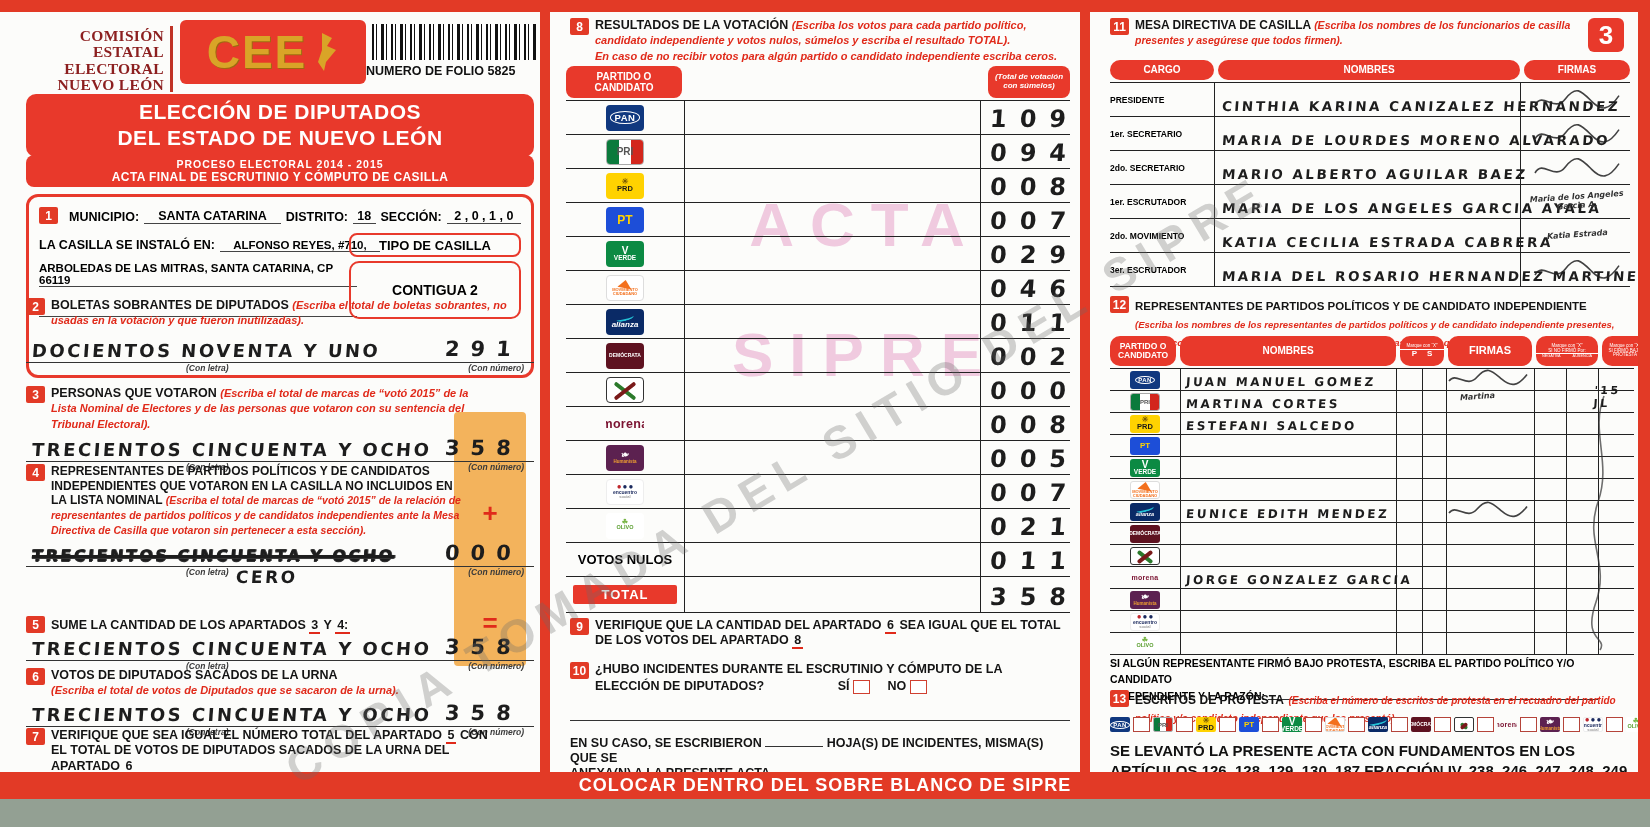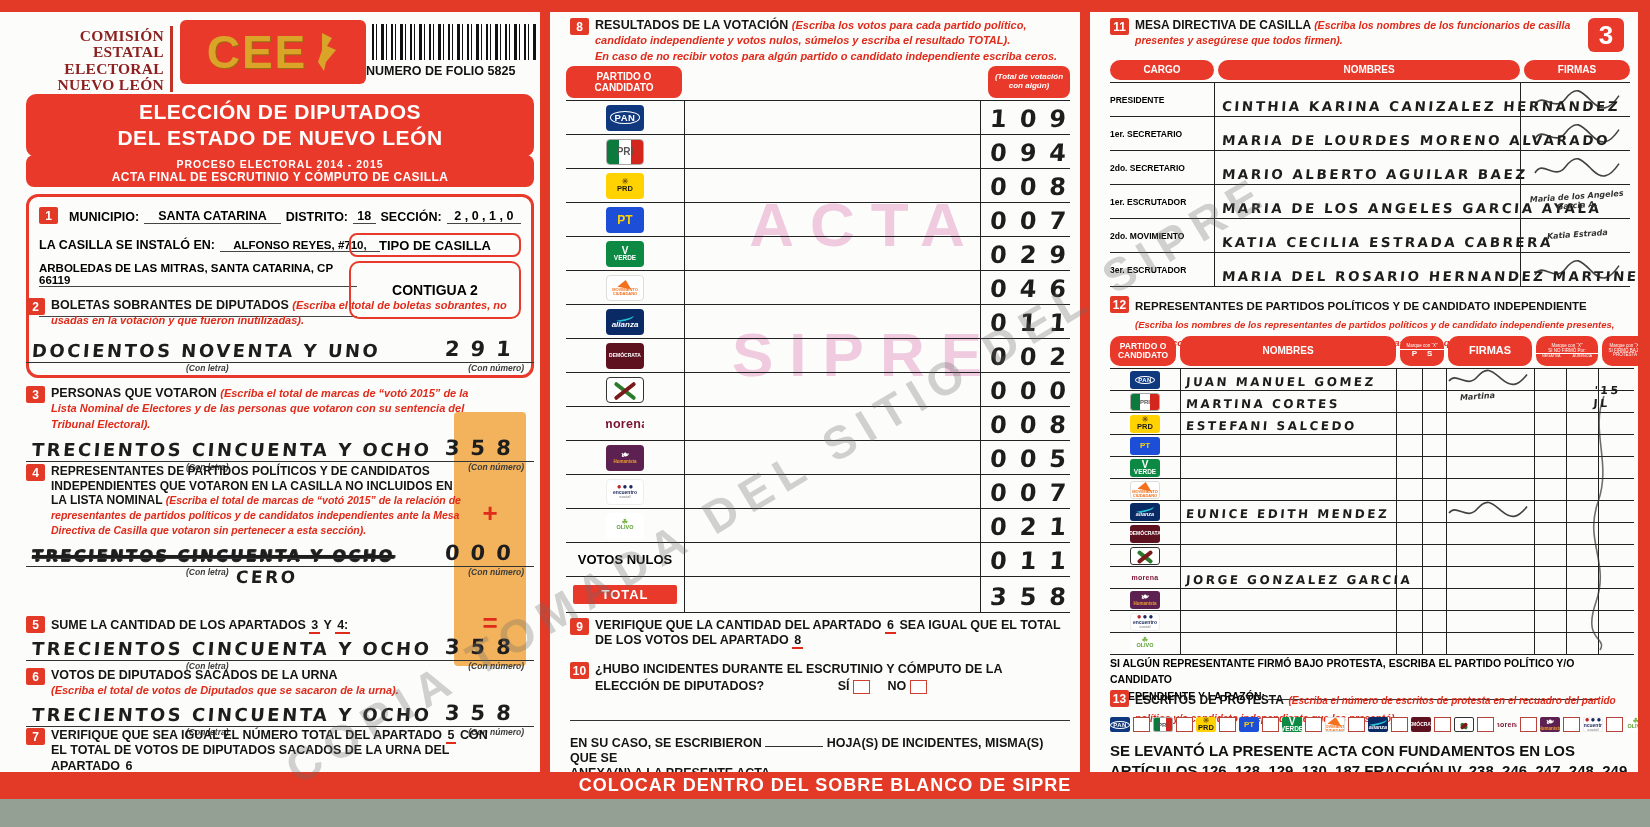--- a/index.html
+++ b/index.html
@@ -307,21 +307,21 @@
           <span class="rinstr">En caso de no recibir votos para algún partido o candidato independiente escriba ceros.</span></div>
       </div>
     </div>
     <div class="rtab-hdr">
       <div class="rh" style="left:0;width:116px;font-size:10px;font-weight:bold">
         <div>PARTIDO O</div>
           <div>CANDIDATO</div>
       </div>
       <div class="rh" style="left:422px;width:82px;font-size:8px;font-style:italic;font-weight:bold">
         <div>(Total de votación</div>
-          <div>con algún)</div>
+          <div>con súmelos)</div>
       </div>
     </div>
     <div class="rows-wrap" id="results-rows">
         <div class="r8row" style="height: 34px;">
           <div class="pcell">
             <div class="plogo pan">
               <span class="oval">PAN</span>
             </div>
           </div>
           <span class="hw numcell">109</span>

